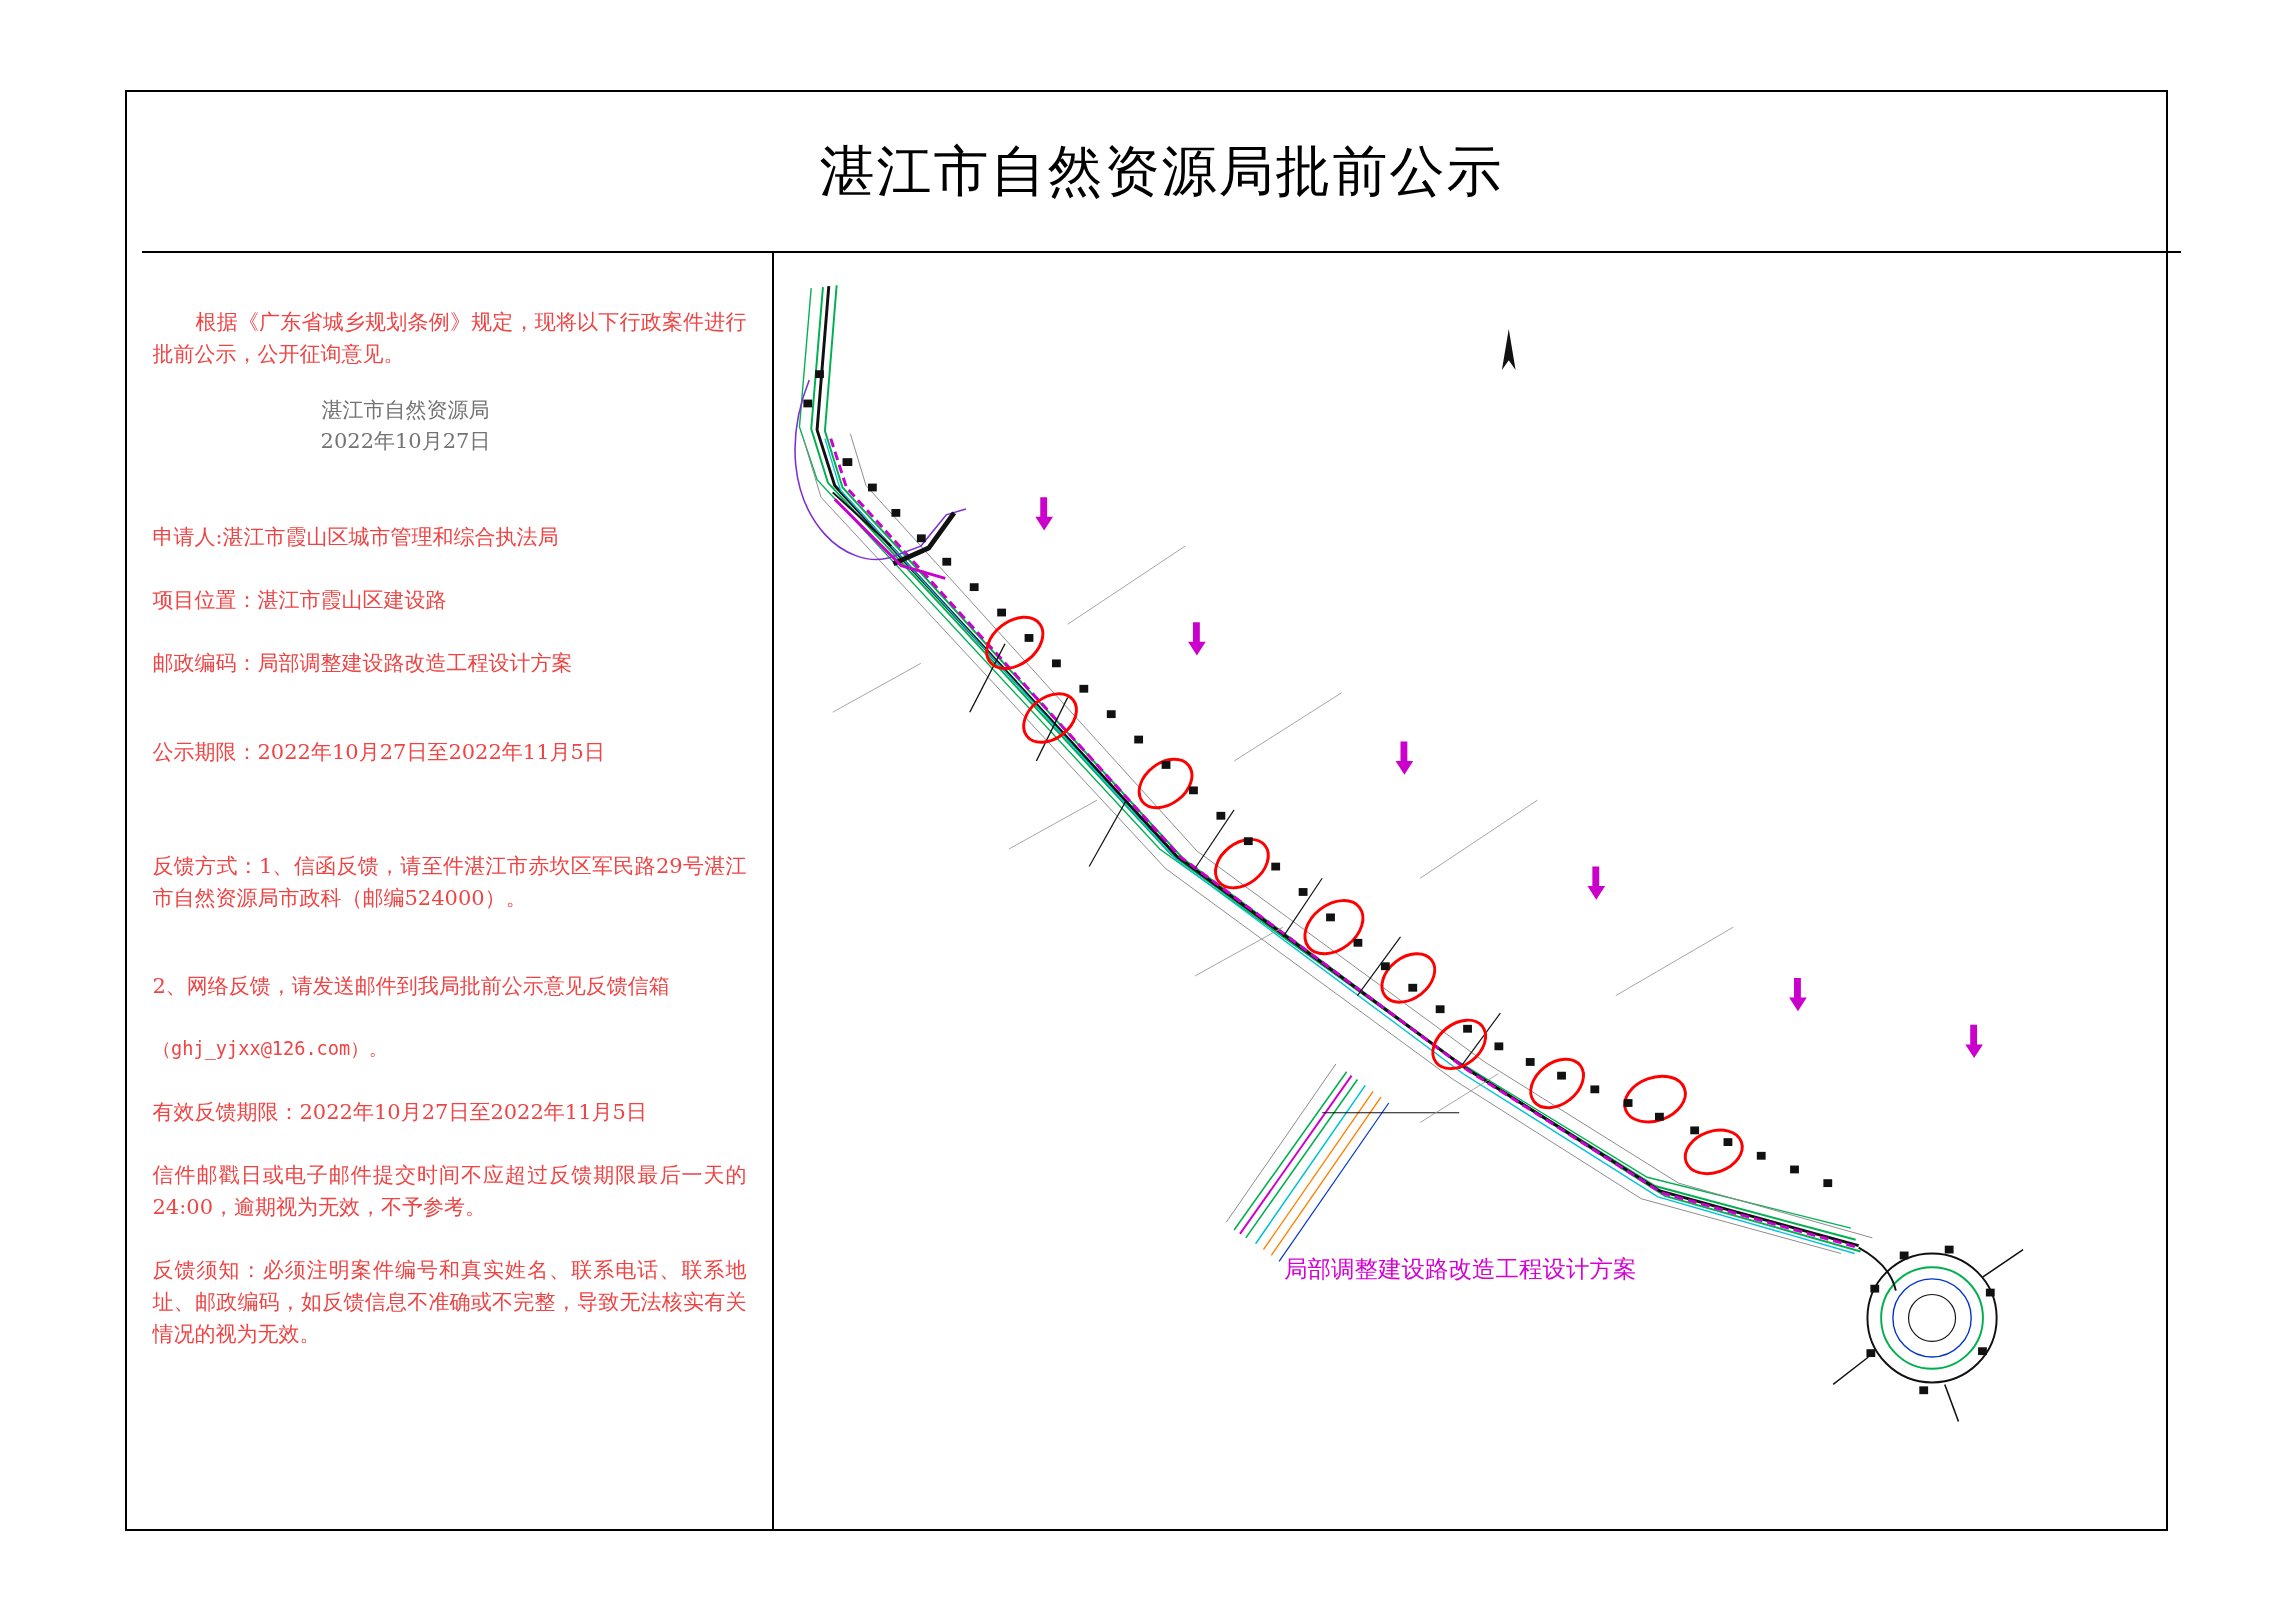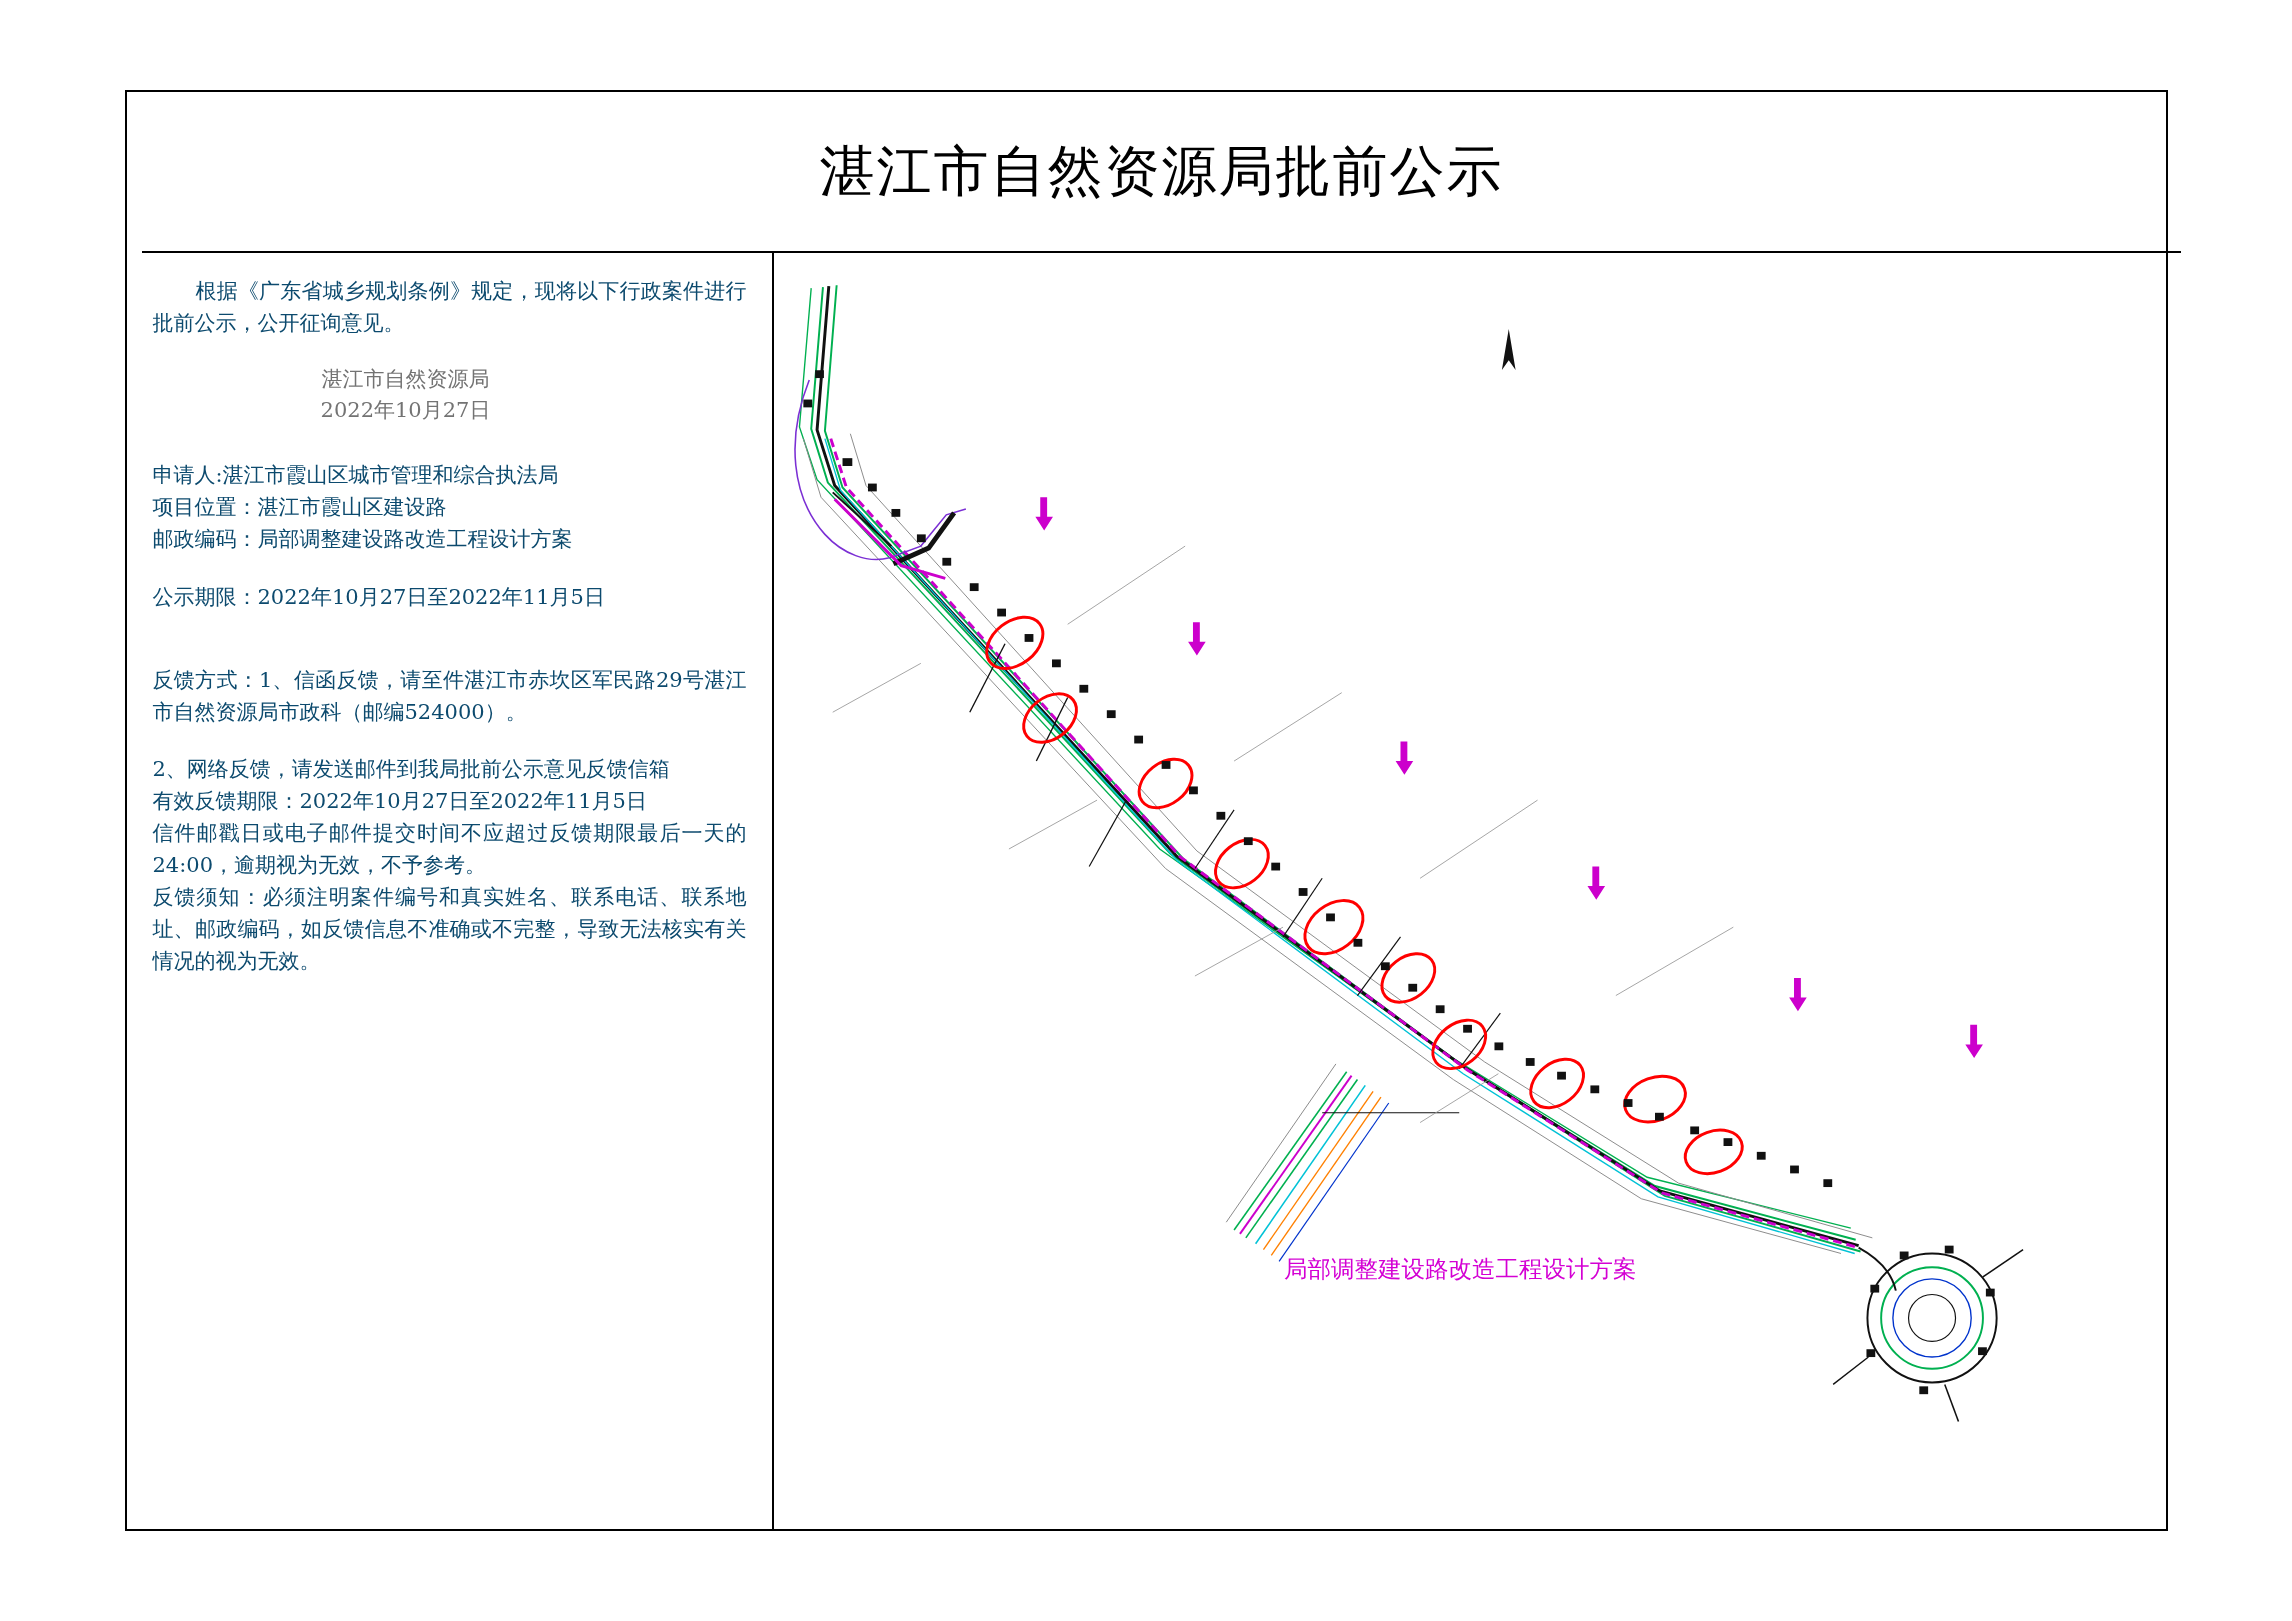--- a/index.html
+++ b/index.html
@@ -74,23 +74,24 @@
     right: 0;
     height: 100%;
     overflow: hidden;
     padding-left: 13px;
   }
 
   
   .para {
     font-size: 21px;
     line-height: 32px;
-    color: #0c4a6e;
+    color: #ef4444;
     font-family: "DejaVu Serif", "Liberation Serif", serif;
     text-align: justify;
+    margin-top: 31px;
   }
   .para.indent { text-indent: 43px; }
   .gap-m { height: 25.5px; }
   .gap-l { height: 33px; }
 
   .signature {
     text-align: center;
     font-size: 21px;
     line-height: 31px;
     font-family: "DejaVu Serif", "Liberation Serif", serif;
@@ -164,20 +165,21 @@
       <div class="gap-m"></div>
 
 
       <div class="gap-m"></div>
 
       <div class="para">反馈方式：1、信函反馈，请至件湛江市赤坎区军民路29号湛江市自然资源局市政科（邮编524000）。</div>
 
       <div class="gap-m"></div>
 
       <div class="para">2、网络反馈，请发送邮件到我局批前公示意见反馈信箱</div>
+      <div class="para mono-inline">（ghj_yjxx@126.com）。</div>
       <div class="para">有效反馈期限：2022年10月27日至2022年11月5日</div>
       <div class="para">信件邮戳日或电子邮件提交时间不应超过反馈期限最后一天的24:00，逾期视为无效，不予参考。</div>
       <div class="para">反馈须知：必须注明案件编号和真实姓名、联系电话、联系地址、邮政编码，如反馈信息不准确或不完整，导致无法核实有关情况的视为无效。</div>
 
     </div>
 
     <div class="right-col">
       <div class="drawing-wrap">
 
         <svg class="drawing-svg" viewBox="0 0 1422 1306" preserveAspectRatio="none">

